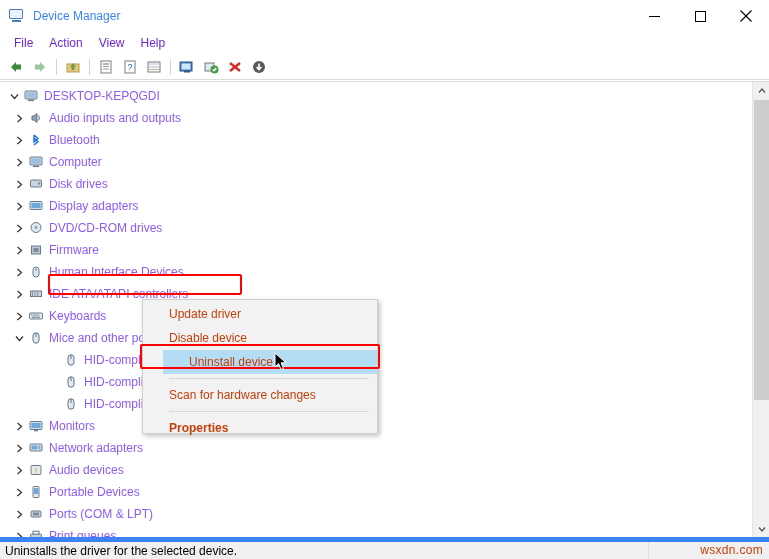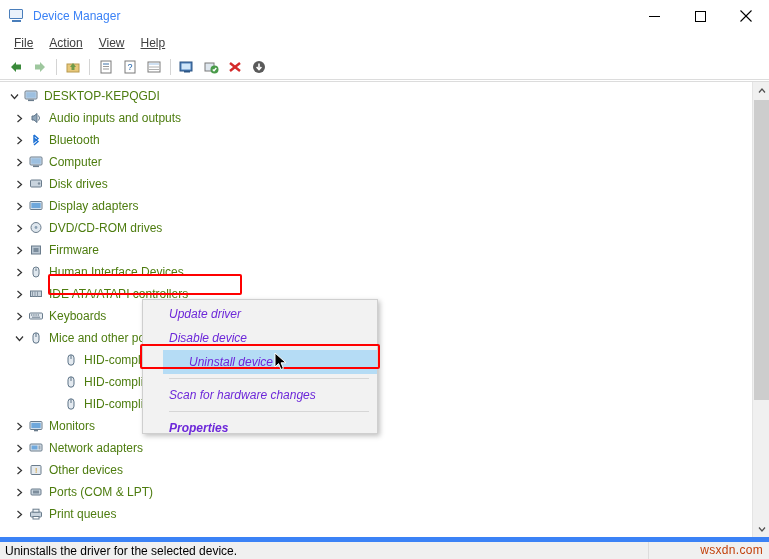--- a/index.html
+++ b/index.html
@@ -51,22 +51,21 @@
   
   .menubar {
     height:22px;
     display:flex; align-items:center;
     padding-left:6px;
     background:#ffffff;
     font-size:12px;
   }
   .menubar .mi {
     padding:2px 8px;
-    color:#404040;
-    text-decoration:underline;
+    color:#6d28d9;
   }
 
   
   .toolbar {
     height:26px;
     display:flex; align-items:center;
     padding-left:4px;
     background:#ffffff;
     border-bottom:1px solid #dcdcdc;
   }
@@ -104,21 +103,21 @@
     color:#000;
     flex:0 0 16px;
   }
   .chev svg { display:block; }
   .ico {
     width:18px; height:16px;
     margin-right:4px;
     display:flex; align-items:center; justify-content:center;
     flex:0 0 18px;
   }
-  .lbl { font-size:12px; color:#4d7c0f; }
+  .lbl { font-size:12px; color:#8b5cf6; }
   .depth0 { padding-left:6px; }
   .depth1 { padding-left:11px; }
   .depth2 { padding-left:46px; }
 
   
   .vscroll {
     position:absolute; right:0; top:0; width:17px; bottom:0;
     background:#f0f0f0;
     border-left:1px solid #e4e4e4;
   }
@@ -159,23 +158,22 @@
     width:236px; height:135px;
     background:#f2f2f2;
     border:1px solid #cfcfcf;
     box-shadow:2px 2px 5px rgba(0,0,0,0.25);
     padding:2px 0;
     font-size:12px;
   }
   .ctxitem {
     height:24px; line-height:24px;
     padding-left:26px;
-    color:#6d28d9;
+    color:#c2410c;
     white-space:nowrap;
-    font-style:italic;
   }
   .ctxitem.bold { font-weight:bold; }
   .ctxitem.sel {
     background:#b5dcf5;
     margin-left:20px;
   }
   .ctxsep {
     height:1px; background:#d6d6d6; margin:4px 8px 4px 26px;
   }
 
@@ -553,23 +551,37 @@
           <svg width="9" height="9" viewBox="0 0 9 9">
             <path d="M2.5 1 L6.5 4.5 L2.5 8" stroke="#333" stroke-width="1.2" fill="none"></path>
           </svg>
         </span>
       <span class="ico">
           <svg width="16" height="14" viewBox="0 0 16 14">
             <rect x="3" y="2.5" width="10" height="9" rx="1" fill="#e4eaf0" stroke="#6a7c8c"></rect>
             <text x="8" y="9.6" font-size="8" text-anchor="middle" fill="#d08a00" font-family="Liberation Sans">!</text>
           </svg>
         </span>
-      <span class="lbl">Other devices</span>
-    </div>
-
+      <span class="lbl">Audio devices</span>
+    </div>
+
+    <div class="trow depth1">
+      <span class="chev">
+          <svg width="9" height="9" viewBox="0 0 9 9">
+            <path d="M2.5 1 L6.5 4.5 L2.5 8" stroke="#333" stroke-width="1.2" fill="none"></path>
+          </svg>
+        </span>
+      <span class="ico">
+          <svg width="16" height="14" viewBox="0 0 16 14">
+            <rect x="5" y="1.5" width="6" height="11" rx="1" fill="#e4eaf0" stroke="#6a7c8c"></rect>
+            <rect x="6" y="3" width="4" height="6" fill="#6fa8dc"></rect>
+          </svg>
+        </span>
+      <span class="lbl">Portable Devices</span>
+    </div>
 
     <div class="trow depth1">
       <span class="chev">
           <svg width="9" height="9" viewBox="0 0 9 9">
             <path d="M2.5 1 L6.5 4.5 L2.5 8" stroke="#333" stroke-width="1.2" fill="none"></path>
           </svg>
         </span>
       <span class="ico">
           <svg width="16" height="14" viewBox="0 0 16 14">
             <rect x="3" y="4" width="10" height="6" rx="1" fill="#c9d4de" stroke="#6a7c8c"></rect>

